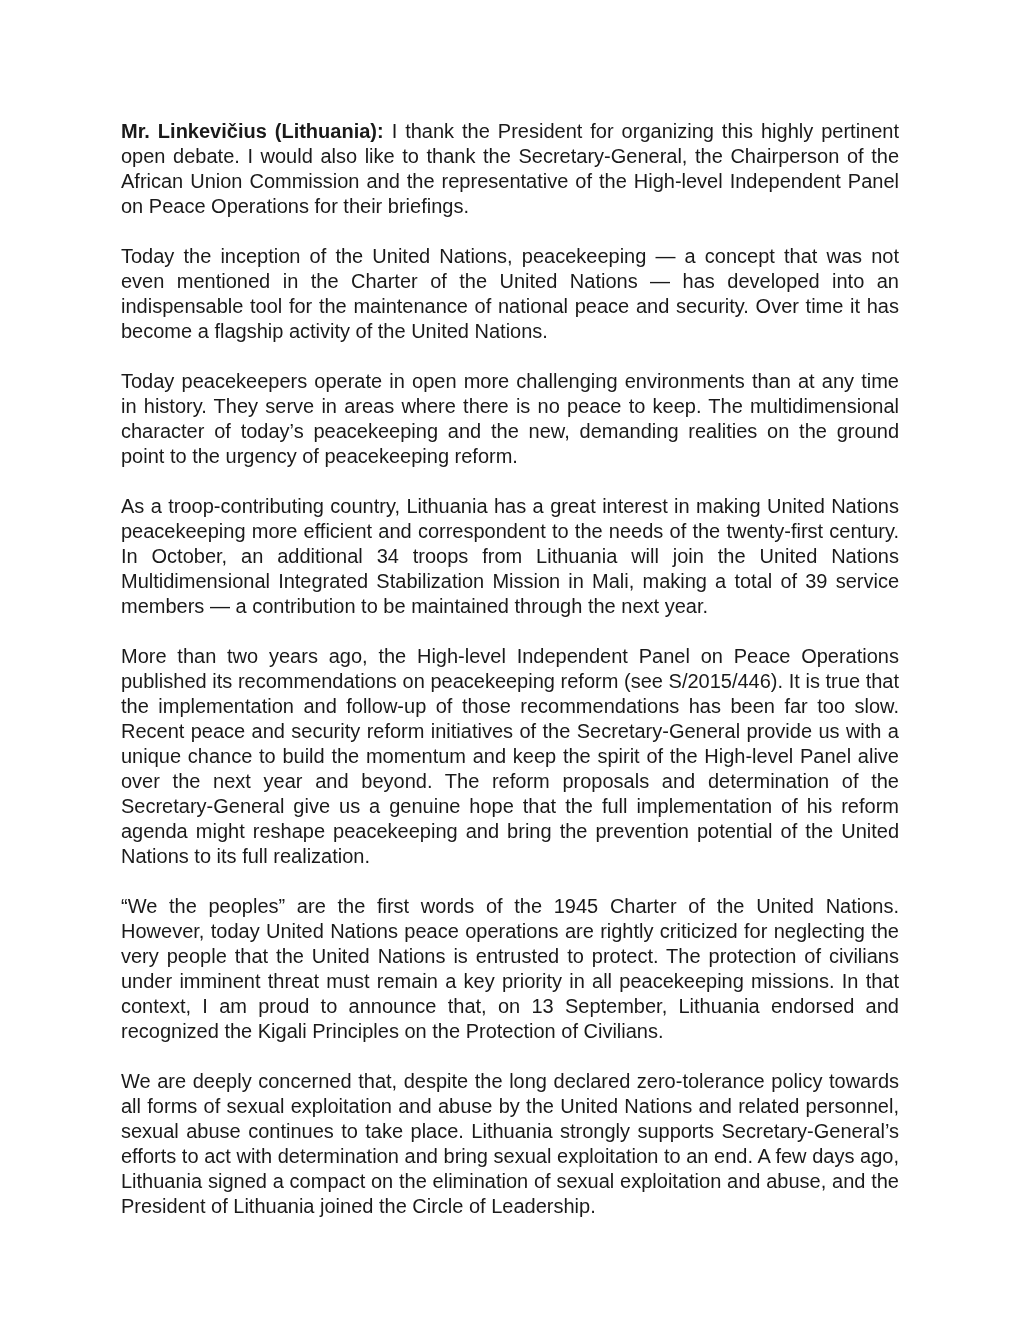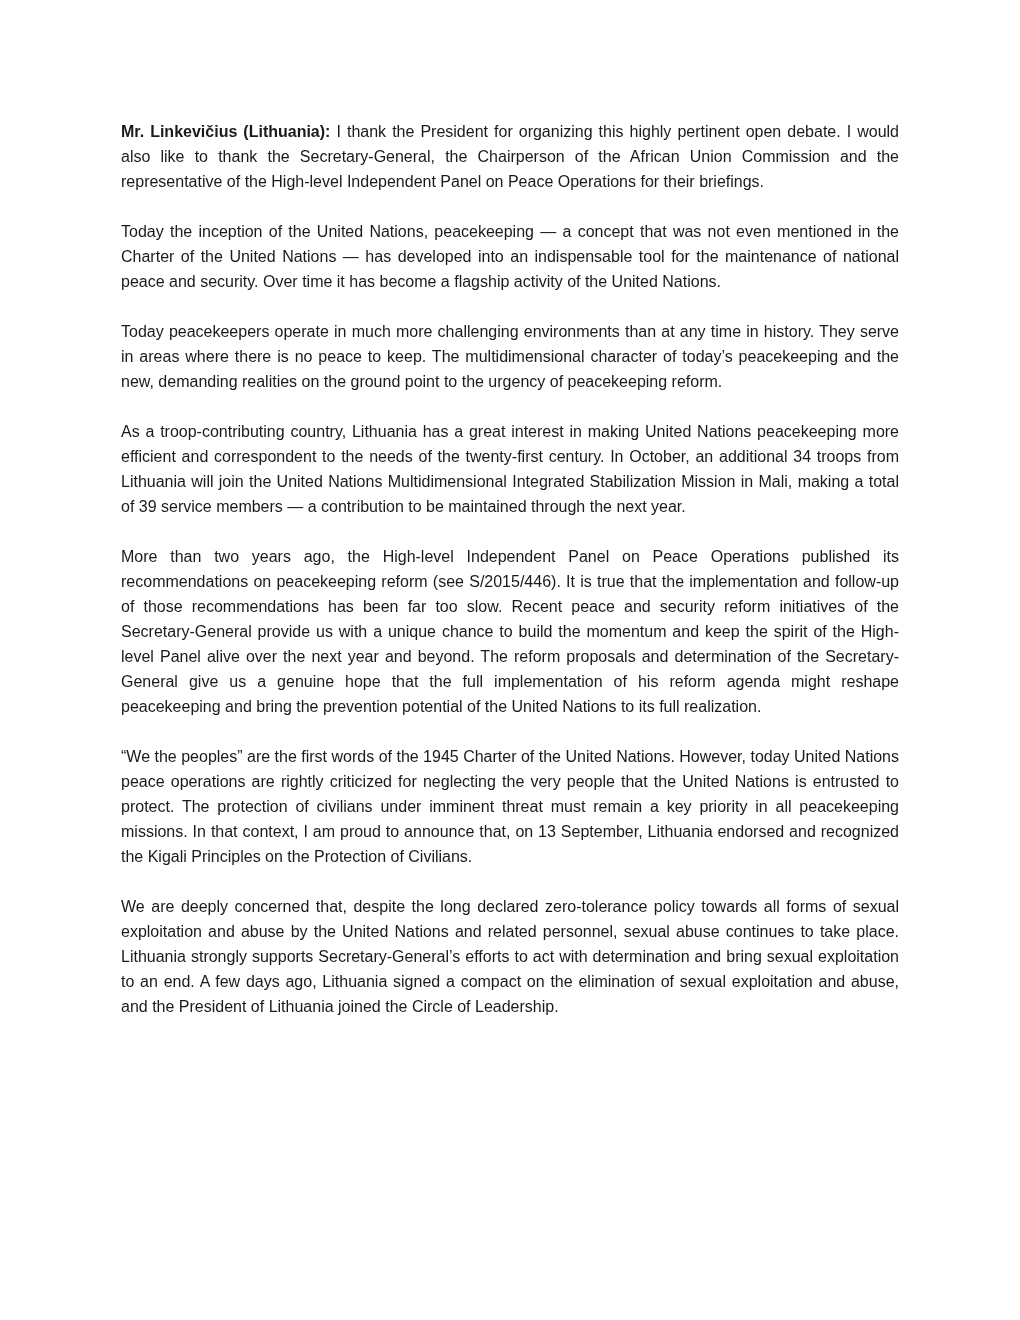--- a/index.html
+++ b/index.html
@@ -12,37 +12,37 @@
       height: 1320px;
       position: relative;
       overflow: hidden;
     }
     .page {
       position: absolute;
       left: 121px;
       top: 119px;
       width: 778px;
       font-family: "Liberation Sans", sans-serif;
-      font-size: 16px;
+      font-size: 20px;
       line-height: 25px;
       color: #1a1a1a;
     }
     .para {
       margin: 0 0 25px 0;
       text-align: justify;
       text-align-last: left;
     }
     .speaker {
       font-weight: bold;
     }
   </style>
 </head>
 <body>
 
 <div class="page">
   <p class="para"><span class="speaker">Mr. Linkevičius (Lithuania):</span><span> I thank the President for organizing this highly pertinent open debate. I would also like to thank the Secretary-General, the Chairperson of the African Union Commission and the representative of the High-level Independent Panel on Peace Operations for their briefings.</span></p>
   <p class="para">Today the inception of the United Nations, peacekeeping — a concept that was not even mentioned in the Charter of the United Nations — has developed into an indispensable tool for the maintenance of national peace and security. Over time it has become a flagship activity of the United Nations.</p>
-  <p class="para">Today peacekeepers operate in much more challenging environments than at any time in history. They serve in areas where there is no peace to keep. The multidimensional character of today’s peacekeeping and the new, demanding realities on the ground point to the urgency of peacekeeping reform.</p>
+  <p class="para">Today peacekeepers operate in open more challenging environments than at any time in history. They serve in areas where there is no peace to keep. The multidimensional character of today’s peacekeeping and the new, demanding realities on the ground point to the urgency of peacekeeping reform.</p>
   <p class="para">As a troop-contributing country, Lithuania has a great interest in making United Nations peacekeeping more efficient and correspondent to the needs of the twenty-first century. In October, an additional 34 troops from Lithuania will join the United Nations Multidimensional Integrated Stabilization Mission in Mali, making a total of 39 service members — a contribution to be maintained through the next year.</p>
   <p class="para" style="white-space: pre-line;"> More than two years ago, the High-level Independent Panel on Peace Operations published its recommendations on peacekeeping reform (see S/2015/446). It is true that the implementation and follow-up of those recommendations has been far too slow. Recent peace and security reform initiatives of the Secretary-General provide us with a unique chance to build the momentum and keep the spirit of the High-level Panel alive over the next year and beyond. The reform proposals and determination of the Secretary-General give us a genuine hope that the full implementation of his reform agenda might reshape peacekeeping and bring the prevention potential of the United Nations to its full realization.</p>
   <p class="para">“We the peoples” are the first words of the 1945 Charter of the United Nations. However, today United Nations peace operations are rightly criticized for neglecting the very people that the United Nations is entrusted to protect. The protection of civilians under imminent threat must remain a key priority in all peacekeeping missions. In that context, I am proud to announce that, on 13 September, Lithuania endorsed and recognized the Kigali Principles on the Protection of Civilians.</p>
   <p class="para">We are deeply concerned that, despite the long declared zero-tolerance policy towards all forms of sexual exploitation and abuse by the United Nations and related personnel, sexual abuse continues to take place. Lithuania strongly supports Secretary-General’s efforts to act with determination and bring sexual exploitation to an end. A few days ago, Lithuania signed a compact on the elimination of sexual exploitation and abuse, and the President of Lithuania joined the Circle of Leadership.</p>
 </div>
 
 </body></html>

